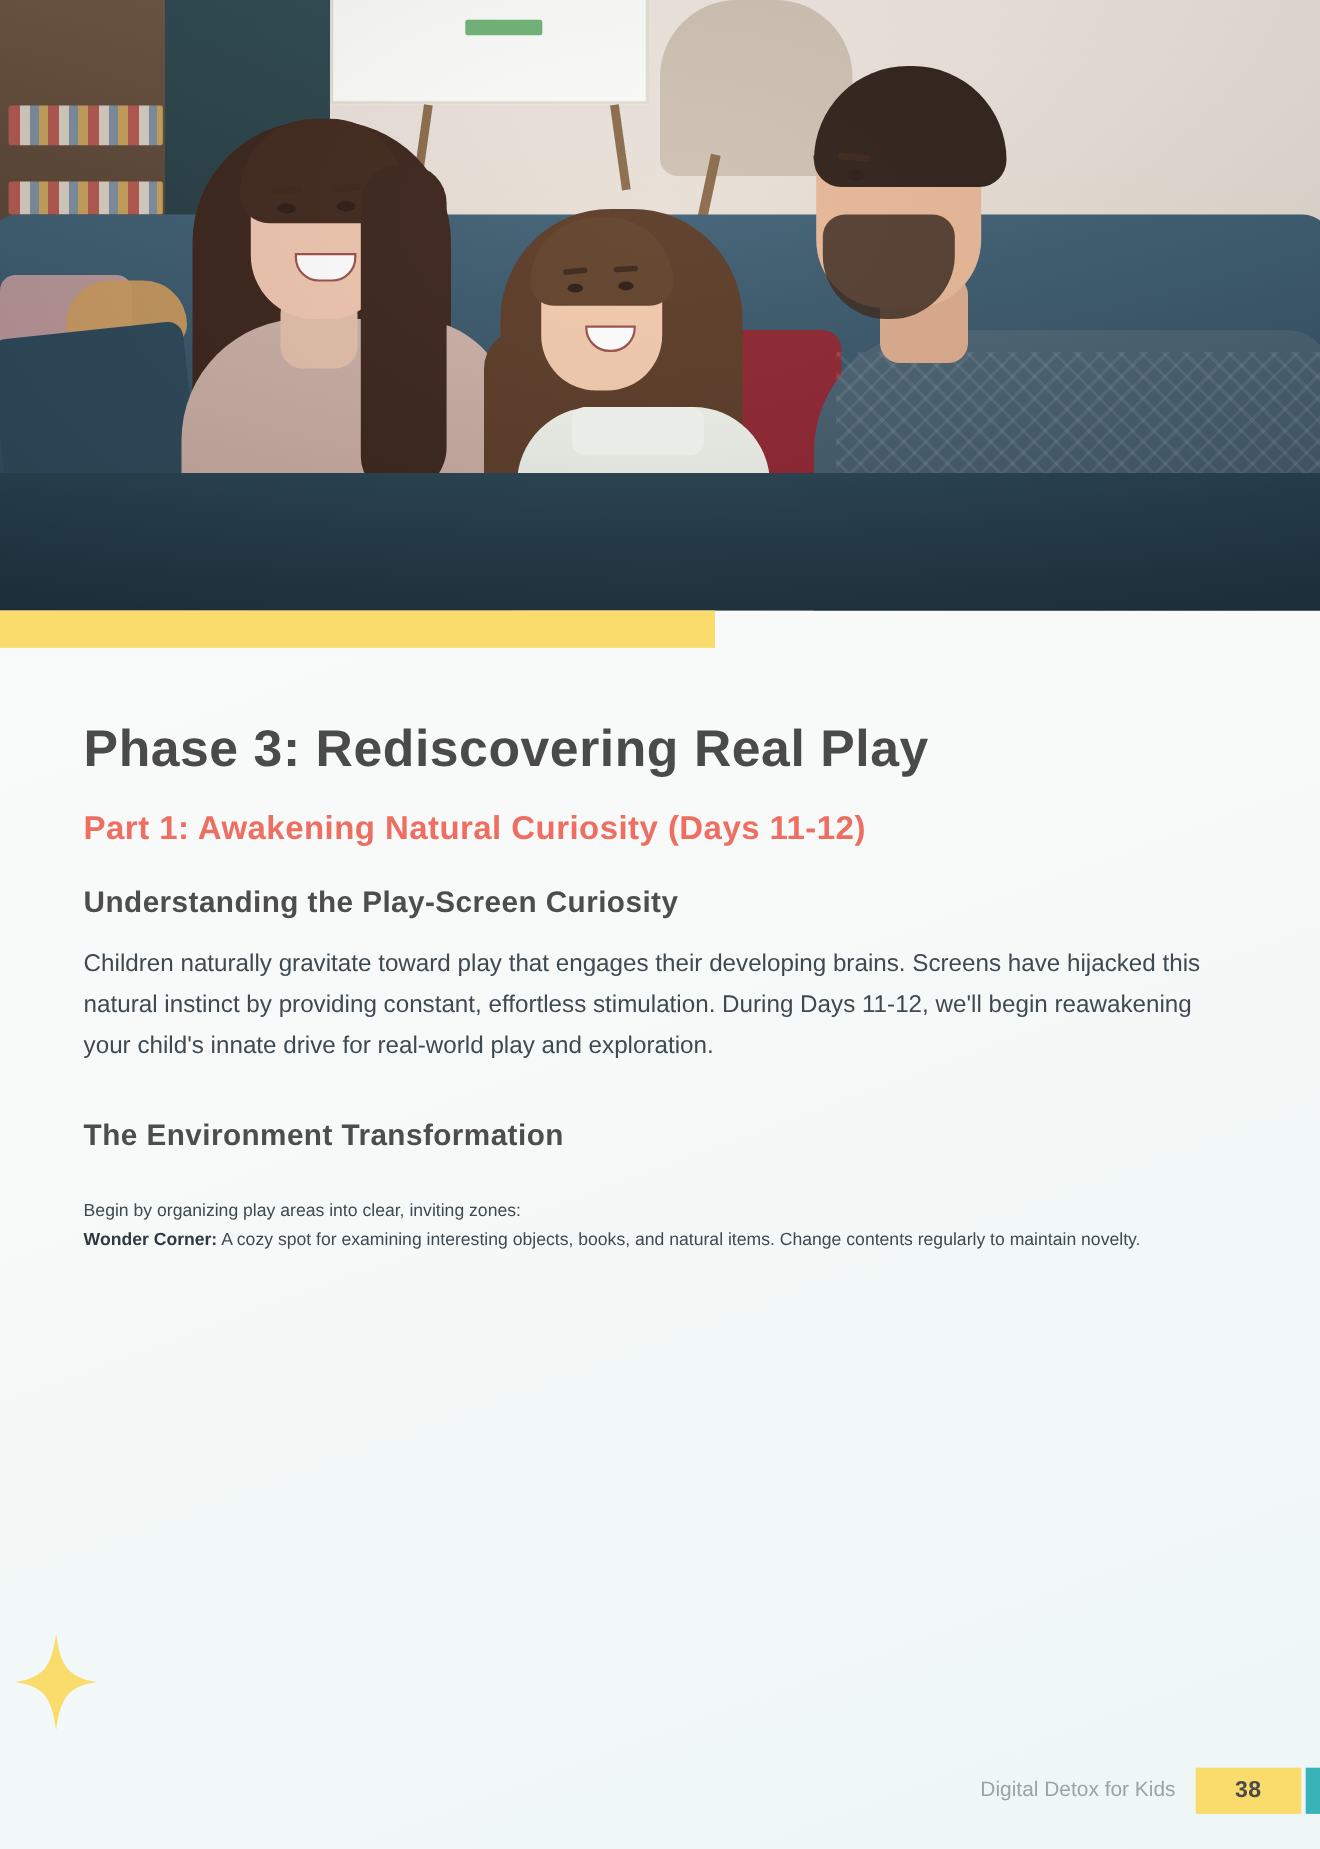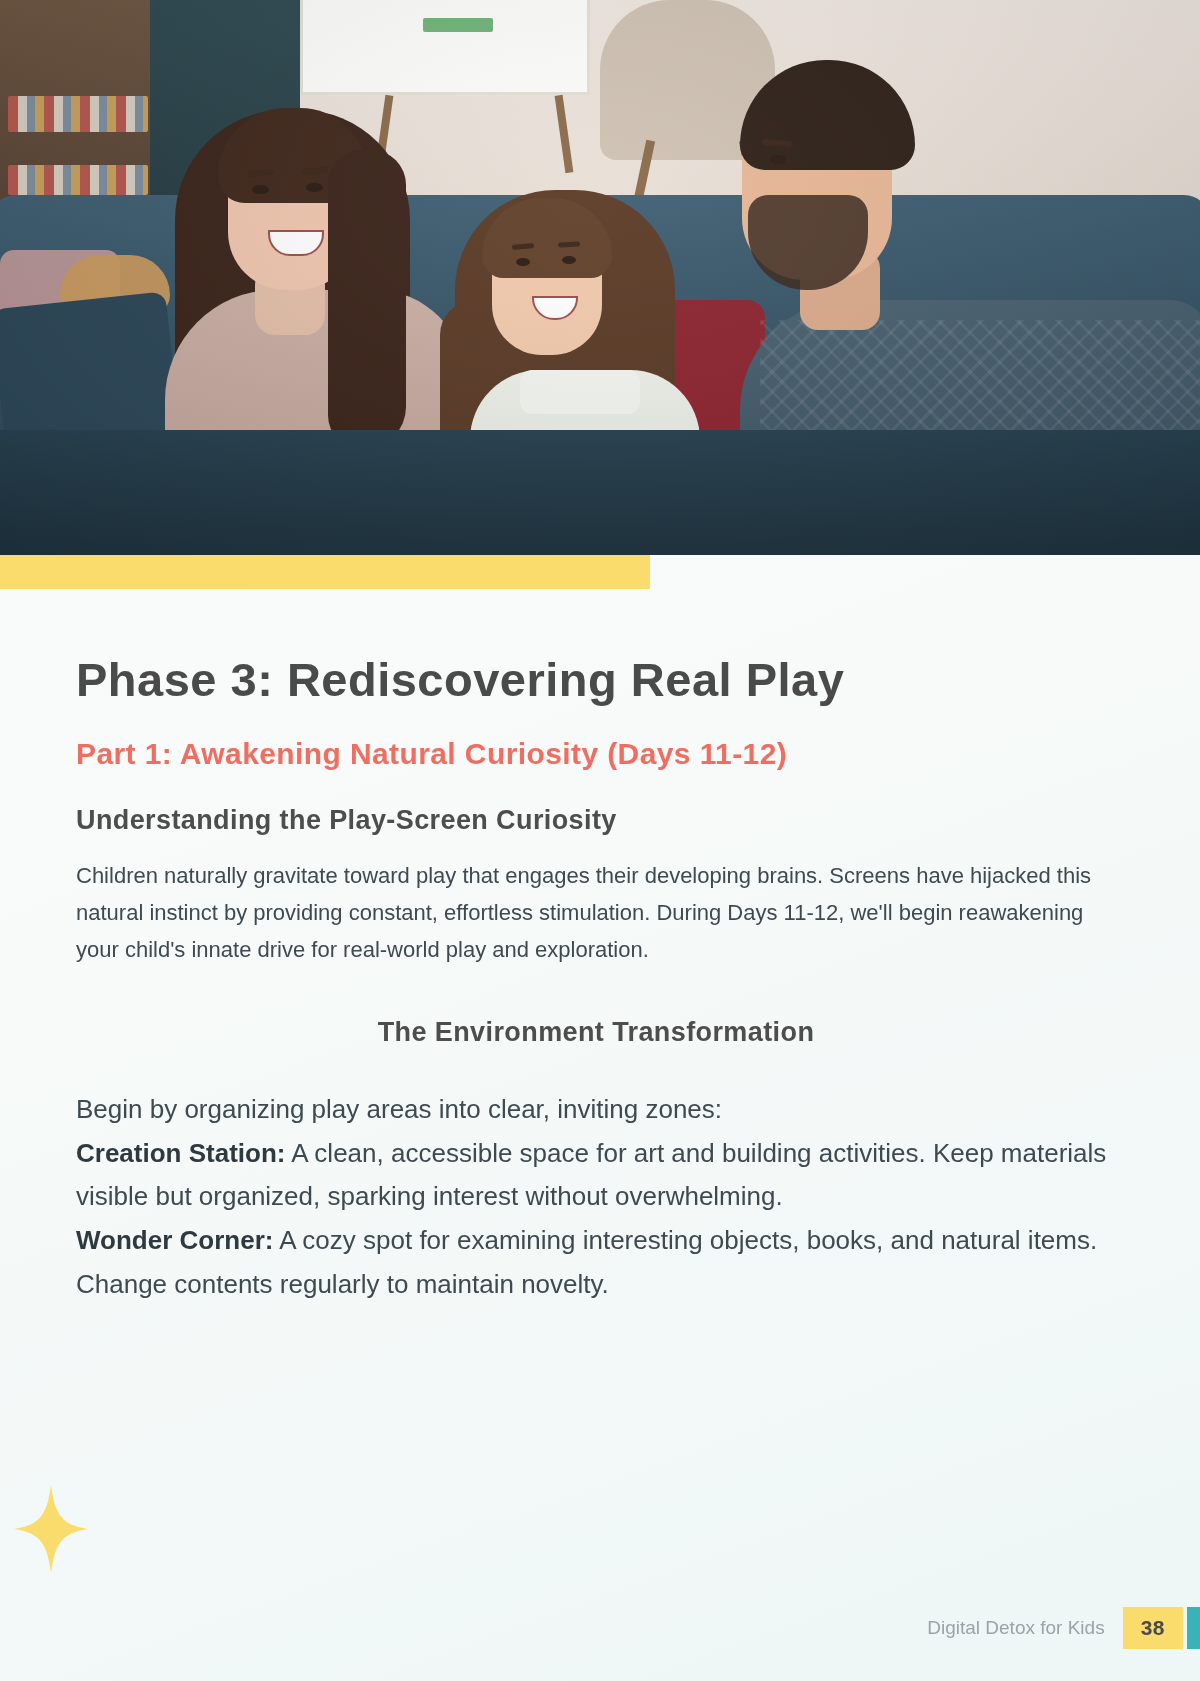--- a/index.html
+++ b/index.html
@@ -199,29 +199,29 @@
     letter-spacing: 0.4px;
     margin-bottom: 34px;
   }
   h3.section {
     font-size: 27px;
     font-weight: bold;
     color: #4d4d4d;
     letter-spacing: 0.4px;
     margin-bottom: 22px;
   }
-  h3.section.second { margin-top: 48px; text-align: center; }
+  h3.section.second { margin-top: 48px; }
   p.body {
     font-size: 22px;
     line-height: 1.68;
     color: #3f4a50;
     margin-bottom: 0;
   }
   .zones { margin-top: 40px; }
-  .zones p { font-size: 26px; line-height: 1.68; color: #3f4a50; }
+  .zones p { font-size: 16px; line-height: 1.68; color: #3f4a50; }
   .zones .lead { margin-bottom: 0; }
   .zones .zone b { color: #2f3a40; font-weight: bold; }
 
   
   .footer {
     position: absolute;
     right: 0; bottom: 32px;
     display: flex;
     align-items: center;
     gap: 0;
@@ -229,21 +229,21 @@
   .footer-title {
     font-size: 19px;
     color: #9aa3a8;
     margin-right: 18px;
   }
   .page-num {
     background: #f9dc6c;
     color: #4a4a4a;
     font-size: 21px;
     font-weight: bold;
-    padding: 9px 18px;
+    padding: 9px 36px;
     letter-spacing: .5px;
   }
   .footer-tab {
     width: 13px; height: 42px; background: #3ab3b8; margin-left: 4px;
   }
 </style>
 </head>
 <body>
 
 <div class="page">
@@ -318,21 +318,20 @@
     <h1 class="title">Phase 3: Rediscovering Real Play</h1>
     <h2 class="subtitle">Part 1: Awakening Natural Curiosity (Days 11-12)</h2>
 
     <h3 class="section">Understanding the Play-Screen Curiosity</h3>
     <p class="body">Children naturally gravitate toward play that engages their developing brains. Screens have hijacked this natural instinct by providing constant, effortless stimulation. During Days 11-12, we'll begin reawakening your child's innate drive for real-world play and exploration.</p>
 
     <h3 class="section second">The Environment Transformation</h3>
 
     <div class="zones">
       <p class="lead">Begin by organizing play areas into clear, inviting zones:</p>
-      <p class="zone"><b>Creation Station:</b><span> A clean, accessible space for art and building activities. Keep materials visible but organized, sparking interest without overwhelming.</span></p>
       <p class="zone"><b>Wonder Corner:</b><span> A cozy spot for examining interesting objects, books, and natural items. Change contents regularly to maintain novelty.</span></p>
     </div>
   </div>
 
   <div class="footer">
     <span class="footer-title">Digital Detox for Kids</span>
     <span class="page-num">38</span>
     <span class="footer-tab"></span>
   </div>
 

